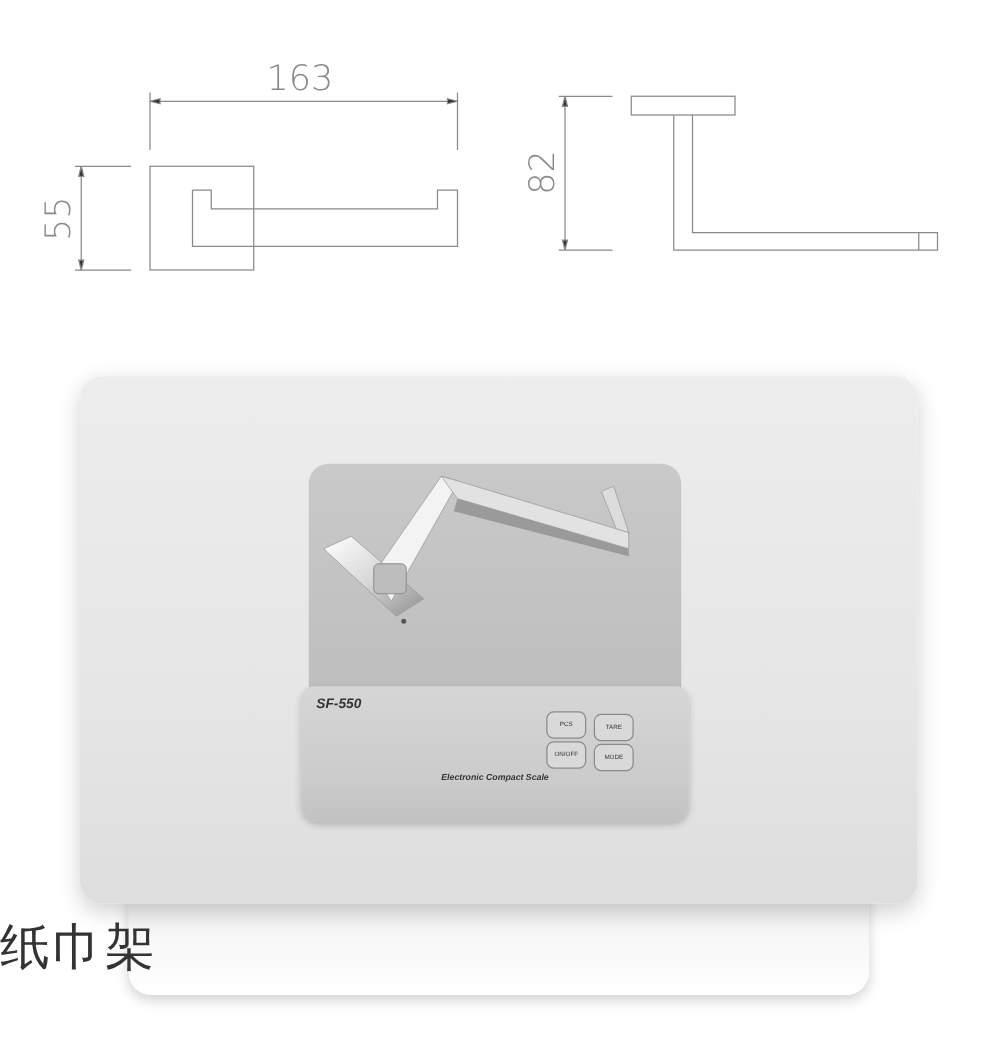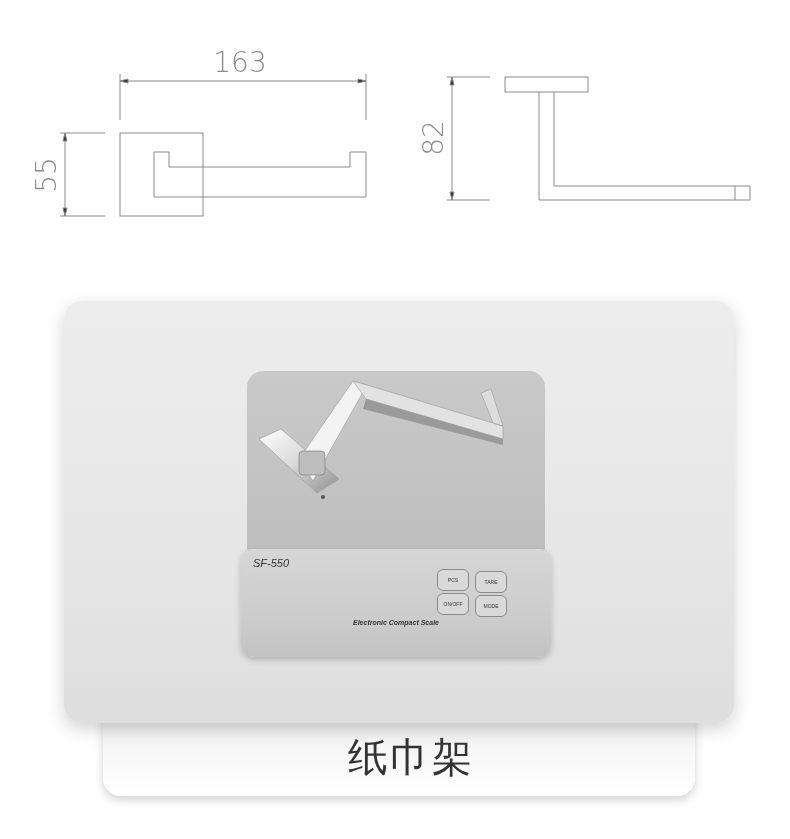--- a/index.html
+++ b/index.html
@@ -7,29 +7,29 @@
          font-family:"Liberation Sans", sans-serif; }
   .drawing { position:absolute; left:0; top:0; width:790px; height:240px; }
   .dim-text { font-family:"DejaVu Sans", sans-serif; font-weight:200; fill:#8a8a8a; }
 
   .photo-card { position:absolute; left:64px; top:301px; width:670px; height:422px;
     border-radius:18px; background:linear-gradient(180deg,#ededed 0%,#e6e6e6 60%,#dedede 100%);
     box-shadow:0 6px 18px rgba(0,0,0,0.18); z-index:2; overflow:hidden; }
   .label-card { position:absolute; left:103px; top:700px; width:592px; height:96px;
     border-radius:0 0 18px 18px; background:linear-gradient(180deg,#e4e4e4 0%,#f6f6f6 45%,#ffffff 100%);
     box-shadow:0 4px 10px rgba(0,0,0,0.18); z-index:1; }
-  .label-text { position:absolute; left:0; right:0; top:730px; text-align:center; z-index:3;
-    font-size:40px; color:#333; letter-spacing:2px; font-family:"DejaVu Sans", sans-serif;margin-left:32px; }
+  .label-text { position:absolute; left:0; right:0; top:730px; text-align:left; z-index:3;
+    font-size:40px; color:#333; letter-spacing:2px; font-family:"DejaVu Sans", sans-serif; }
 
   .scale { position:absolute; left:177px; top:70px; width:310px; height:290px; }
   .scale-top { position:absolute; left:6px; top:0; width:298px; height:200px; border-radius:16px 16px 6px 6px;
     background:linear-gradient(180deg,#c9c9c9 0%,#bdbdbd 100%); }
   .scale-front { position:absolute; left:0; top:178px; width:310px; height:108px; border-radius:10px 10px 14px 14px;
     background:linear-gradient(180deg,#d6d6d6 0%,#cbcbcb 70%,#c2c2c2 100%); box-shadow:0 3px 6px rgba(0,0,0,0.2); }
-  .model { position:absolute; left:12px; top:8px; font-size:11px; font-weight:normal; font-style:italic; color:#333; }
+  .model { position:absolute; left:12px; top:8px; font-size:11px; font-weight:bold; font-style:italic; color:#333; }
   .lcd { position:absolute; left:52px; top:26px; width:100px; height:34px; background:#a9a9a9;
     border:2px solid #bfbfbf; box-shadow:inset 0 0 3px rgba(0,0,0,0.4); }
   .lcd-val { position:absolute; right:6px; top:1px; font-family:"DejaVu Sans Mono", monospace;
     font-size:28px; color:#222; font-style:italic; letter-spacing:1px; transform:scaleX(0.9); }
   .btn { position:absolute; width:30px; height:20px; border-radius:6px; background:#d9d9d9;
     border:1px solid #8a8a8a; font-size:5px; color:#333; display:flex; align-items:center; justify-content:center; }
   .caption { position:absolute; left:0; right:0; top:70px; text-align:center; font-size:7px;
     font-weight:bold; font-style:italic; color:#333; }
 </style>
 </head>

